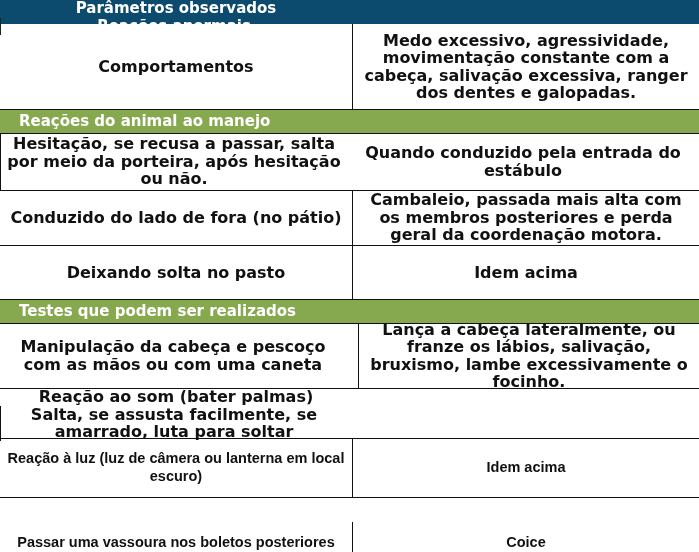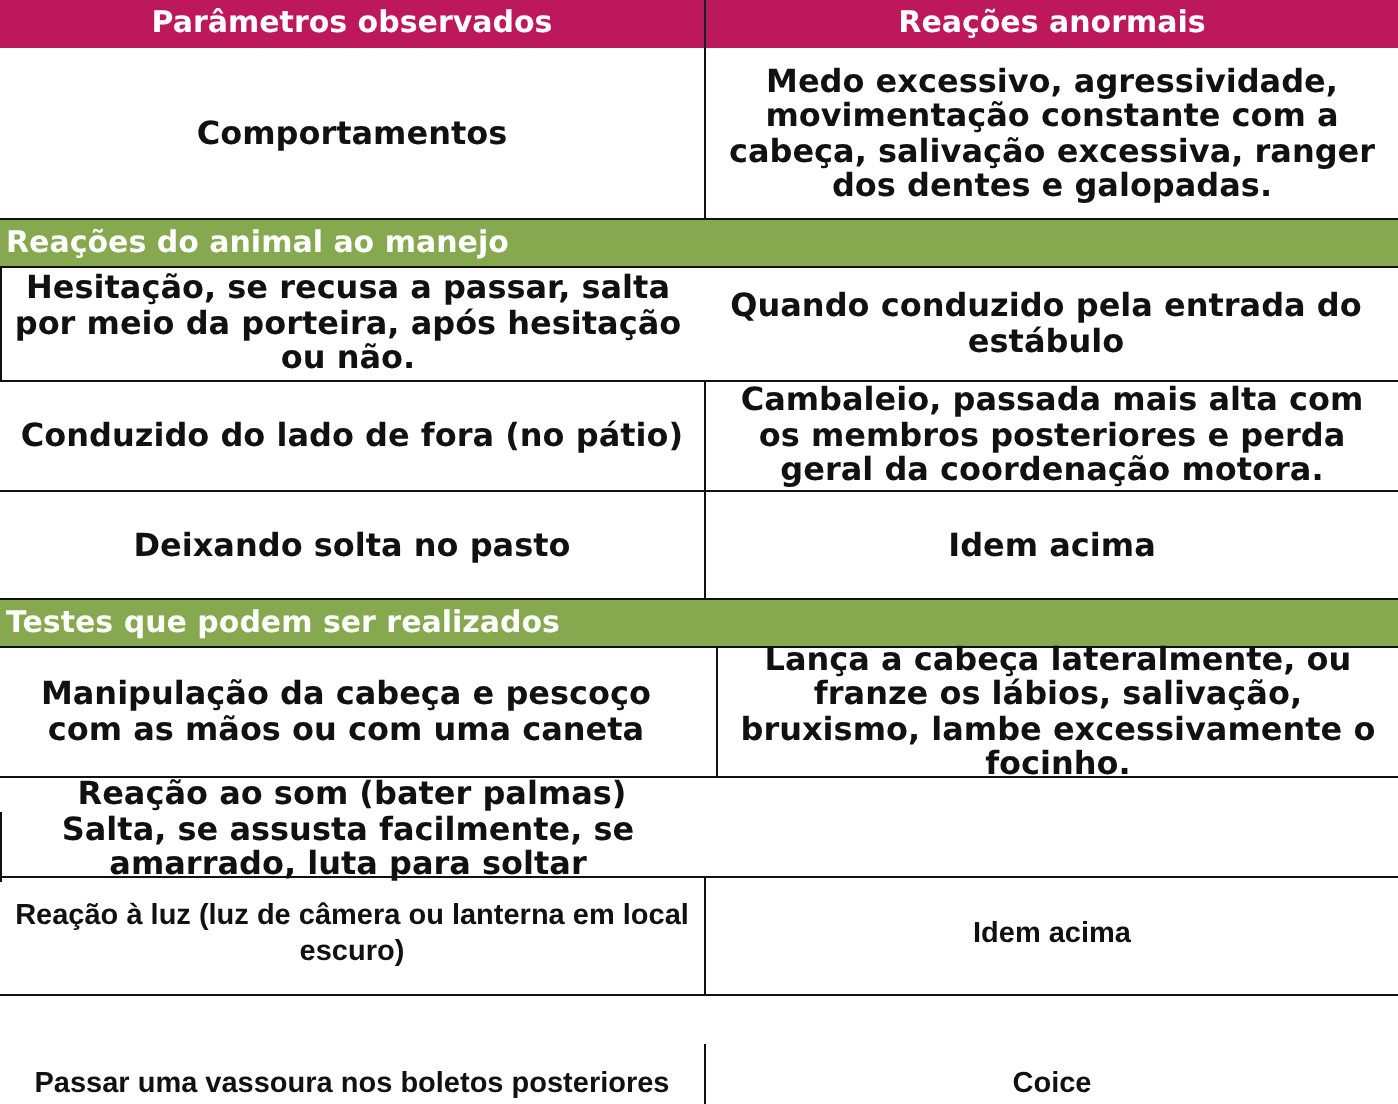--- a/index.html
+++ b/index.html
@@ -2,25 +2,25 @@
 <html><head>
   <meta charset="utf-8">
   <style>
     html, body { margin: 0; padding: 0; background: #ffffff; }
     body { width: 699px; height: 552px; overflow: hidden; font-family: "DejaVu Sans", sans-serif; }
     .tbl { position: relative; width: 699px; height: 552px; }
     .row { position: absolute; left: 0; width: 699px; display: flex; box-sizing: border-box; }
     .cell { box-sizing: border-box; display: flex; align-items: center; justify-content: center; text-align: center; color: #111; font-weight: bold; font-size: 16px; line-height: 17.5px; padding: 0 6px; }
     .c1 { width: 352px; }
     .c2 { width: 347px; border-left: 1.5px solid #111; }
-    .hdr { background: #be185d; }
+    .hdr { background: #0c4a6e; flex-direction: column; }
     .hdr .cell { color: #ffffff; font-size: 15px; }
     .hdr .c2 { border-left: 1.5px solid #0a2a22; }
     .sec { background: #86a84f; border-top: 1.5px solid #111; border-bottom: 1.5px solid #111; }
-    .sec .cell { color: #ffffff; font-size: 15px; justify-content: flex-start; padding-left: 3px; width: 597px; }
+    .sec .cell { color: #ffffff; font-size: 15px; justify-content: flex-start; padding-left: 19px; width: 597px; }
     .data { border-bottom: 1.5px solid #111; }
     .data.last { border-bottom: 1.5px solid #111; }
     .arial .cell { font-family: "Liberation Sans", sans-serif; font-size: 14.5px; }
   </style>
 </head>
 <body>
 
 <div class="tbl">
 
   <div class="row hdr" style="top:0; height:24px;">

